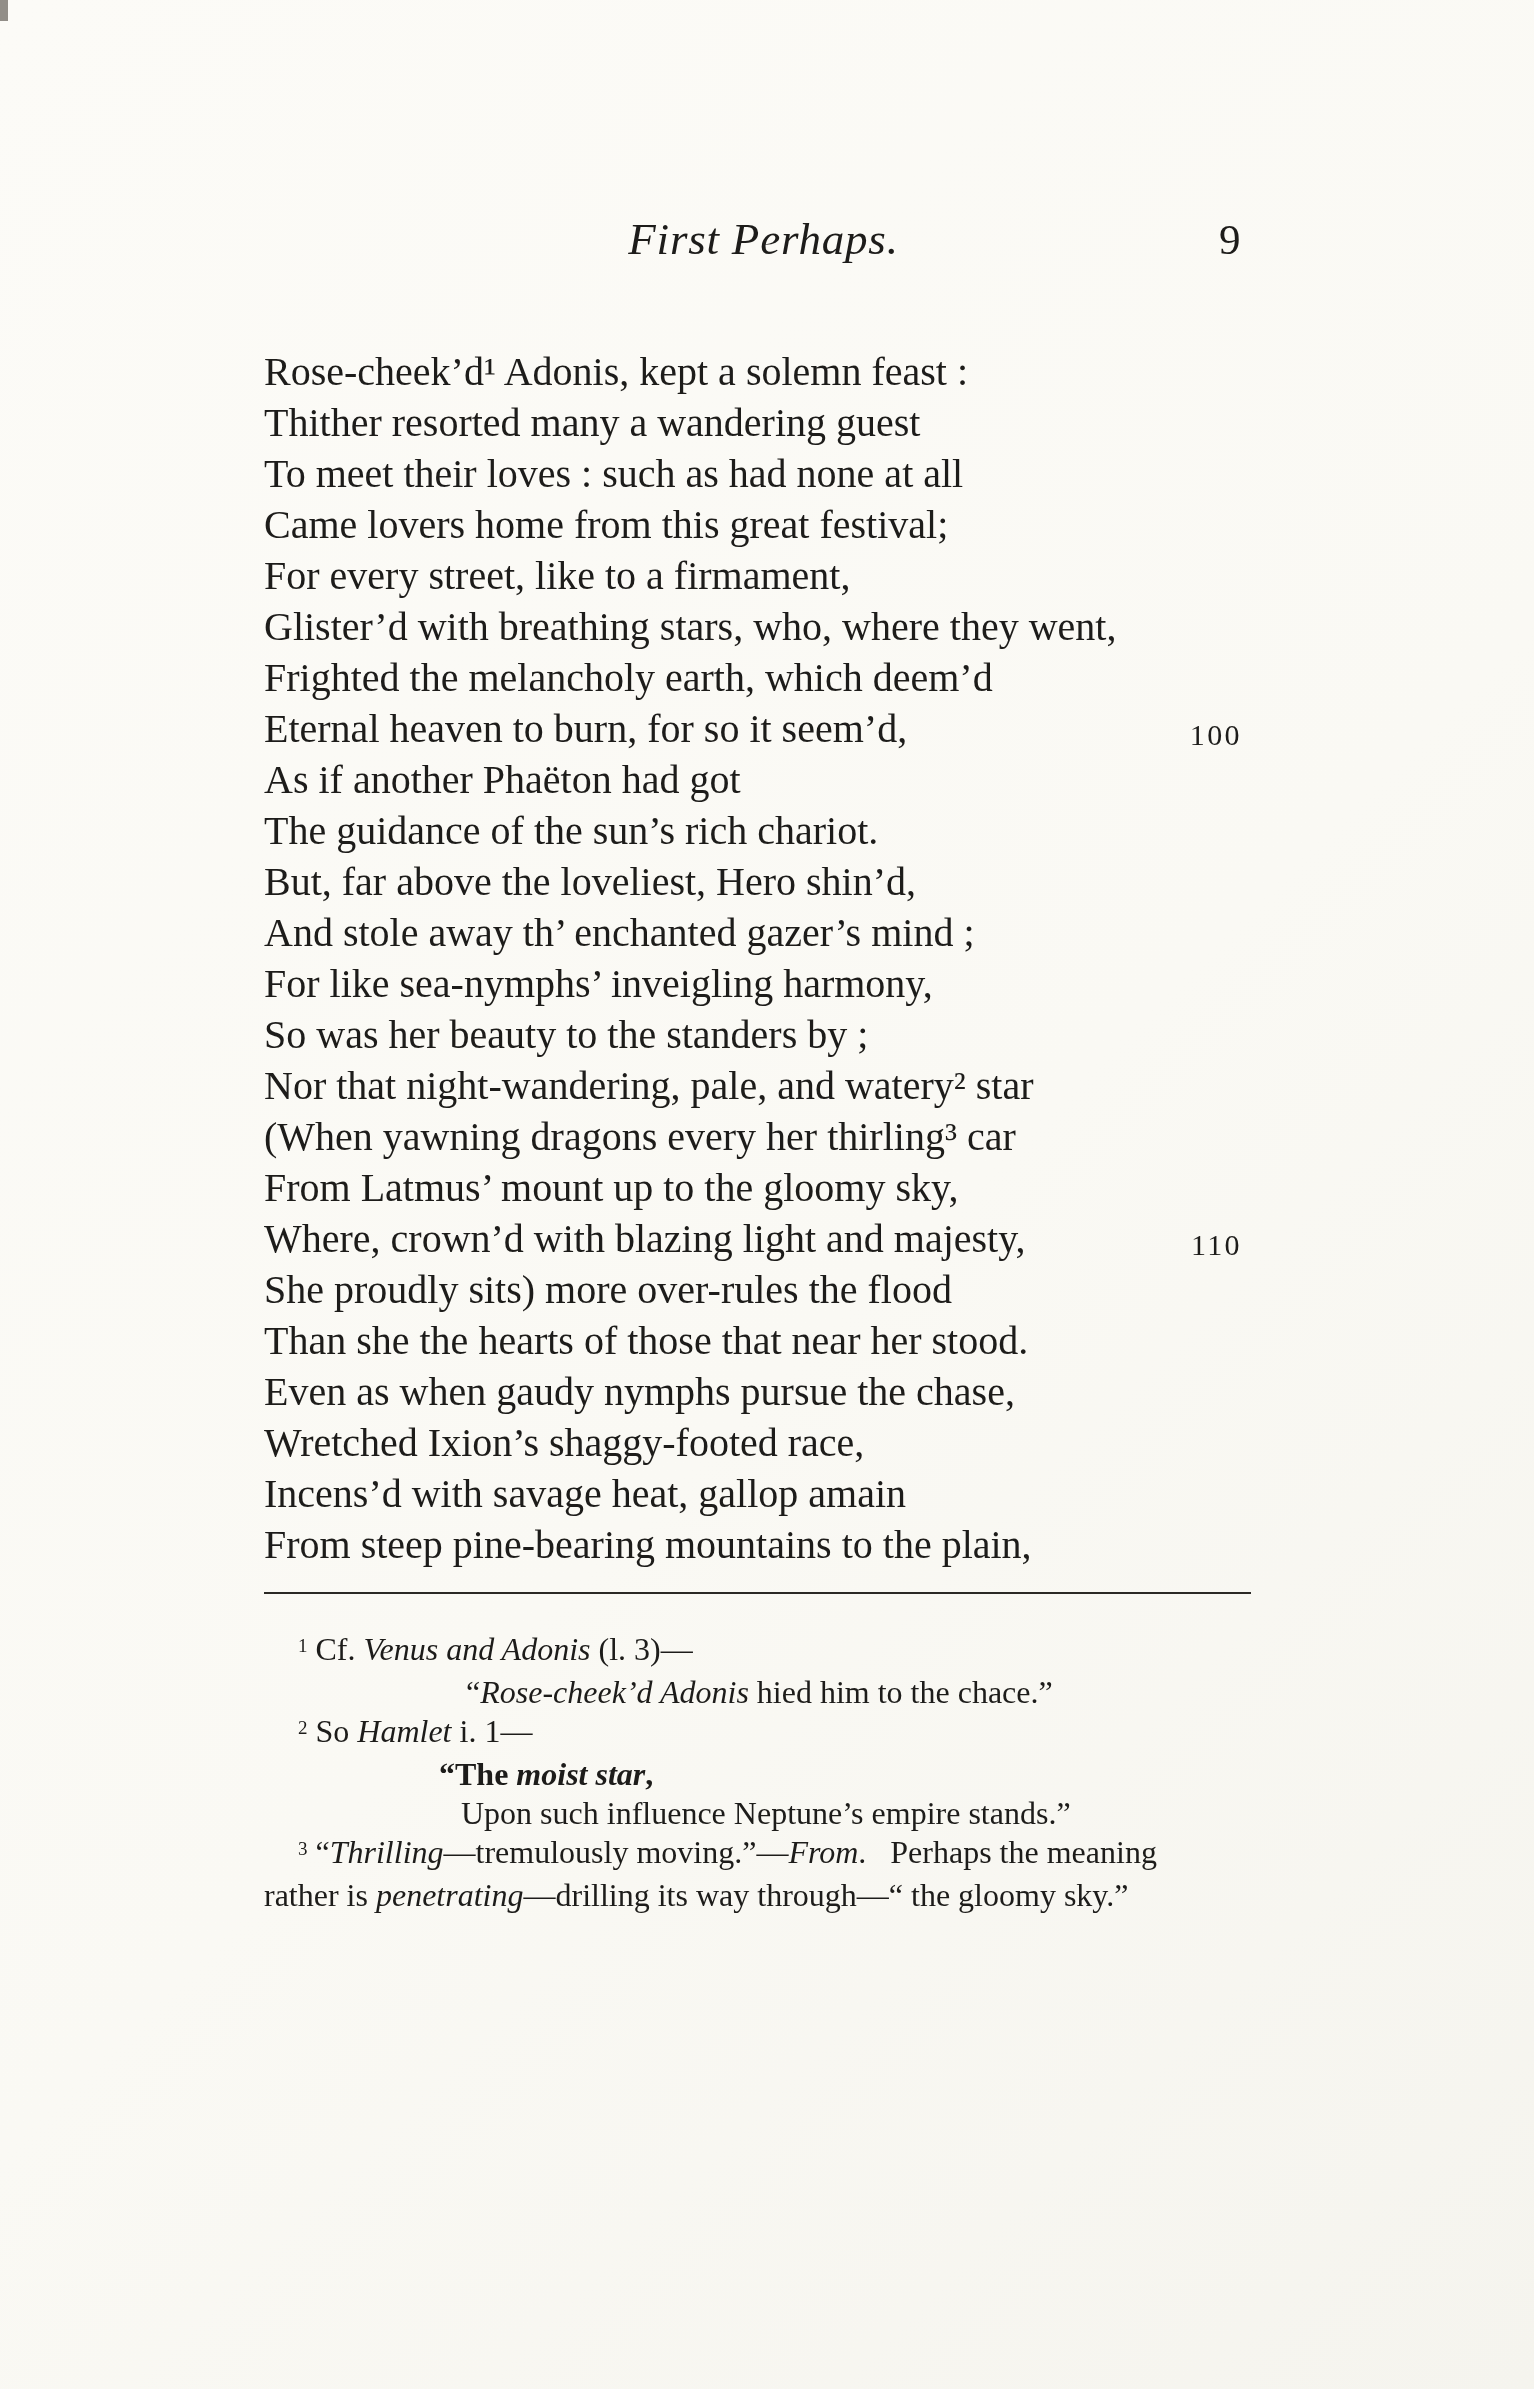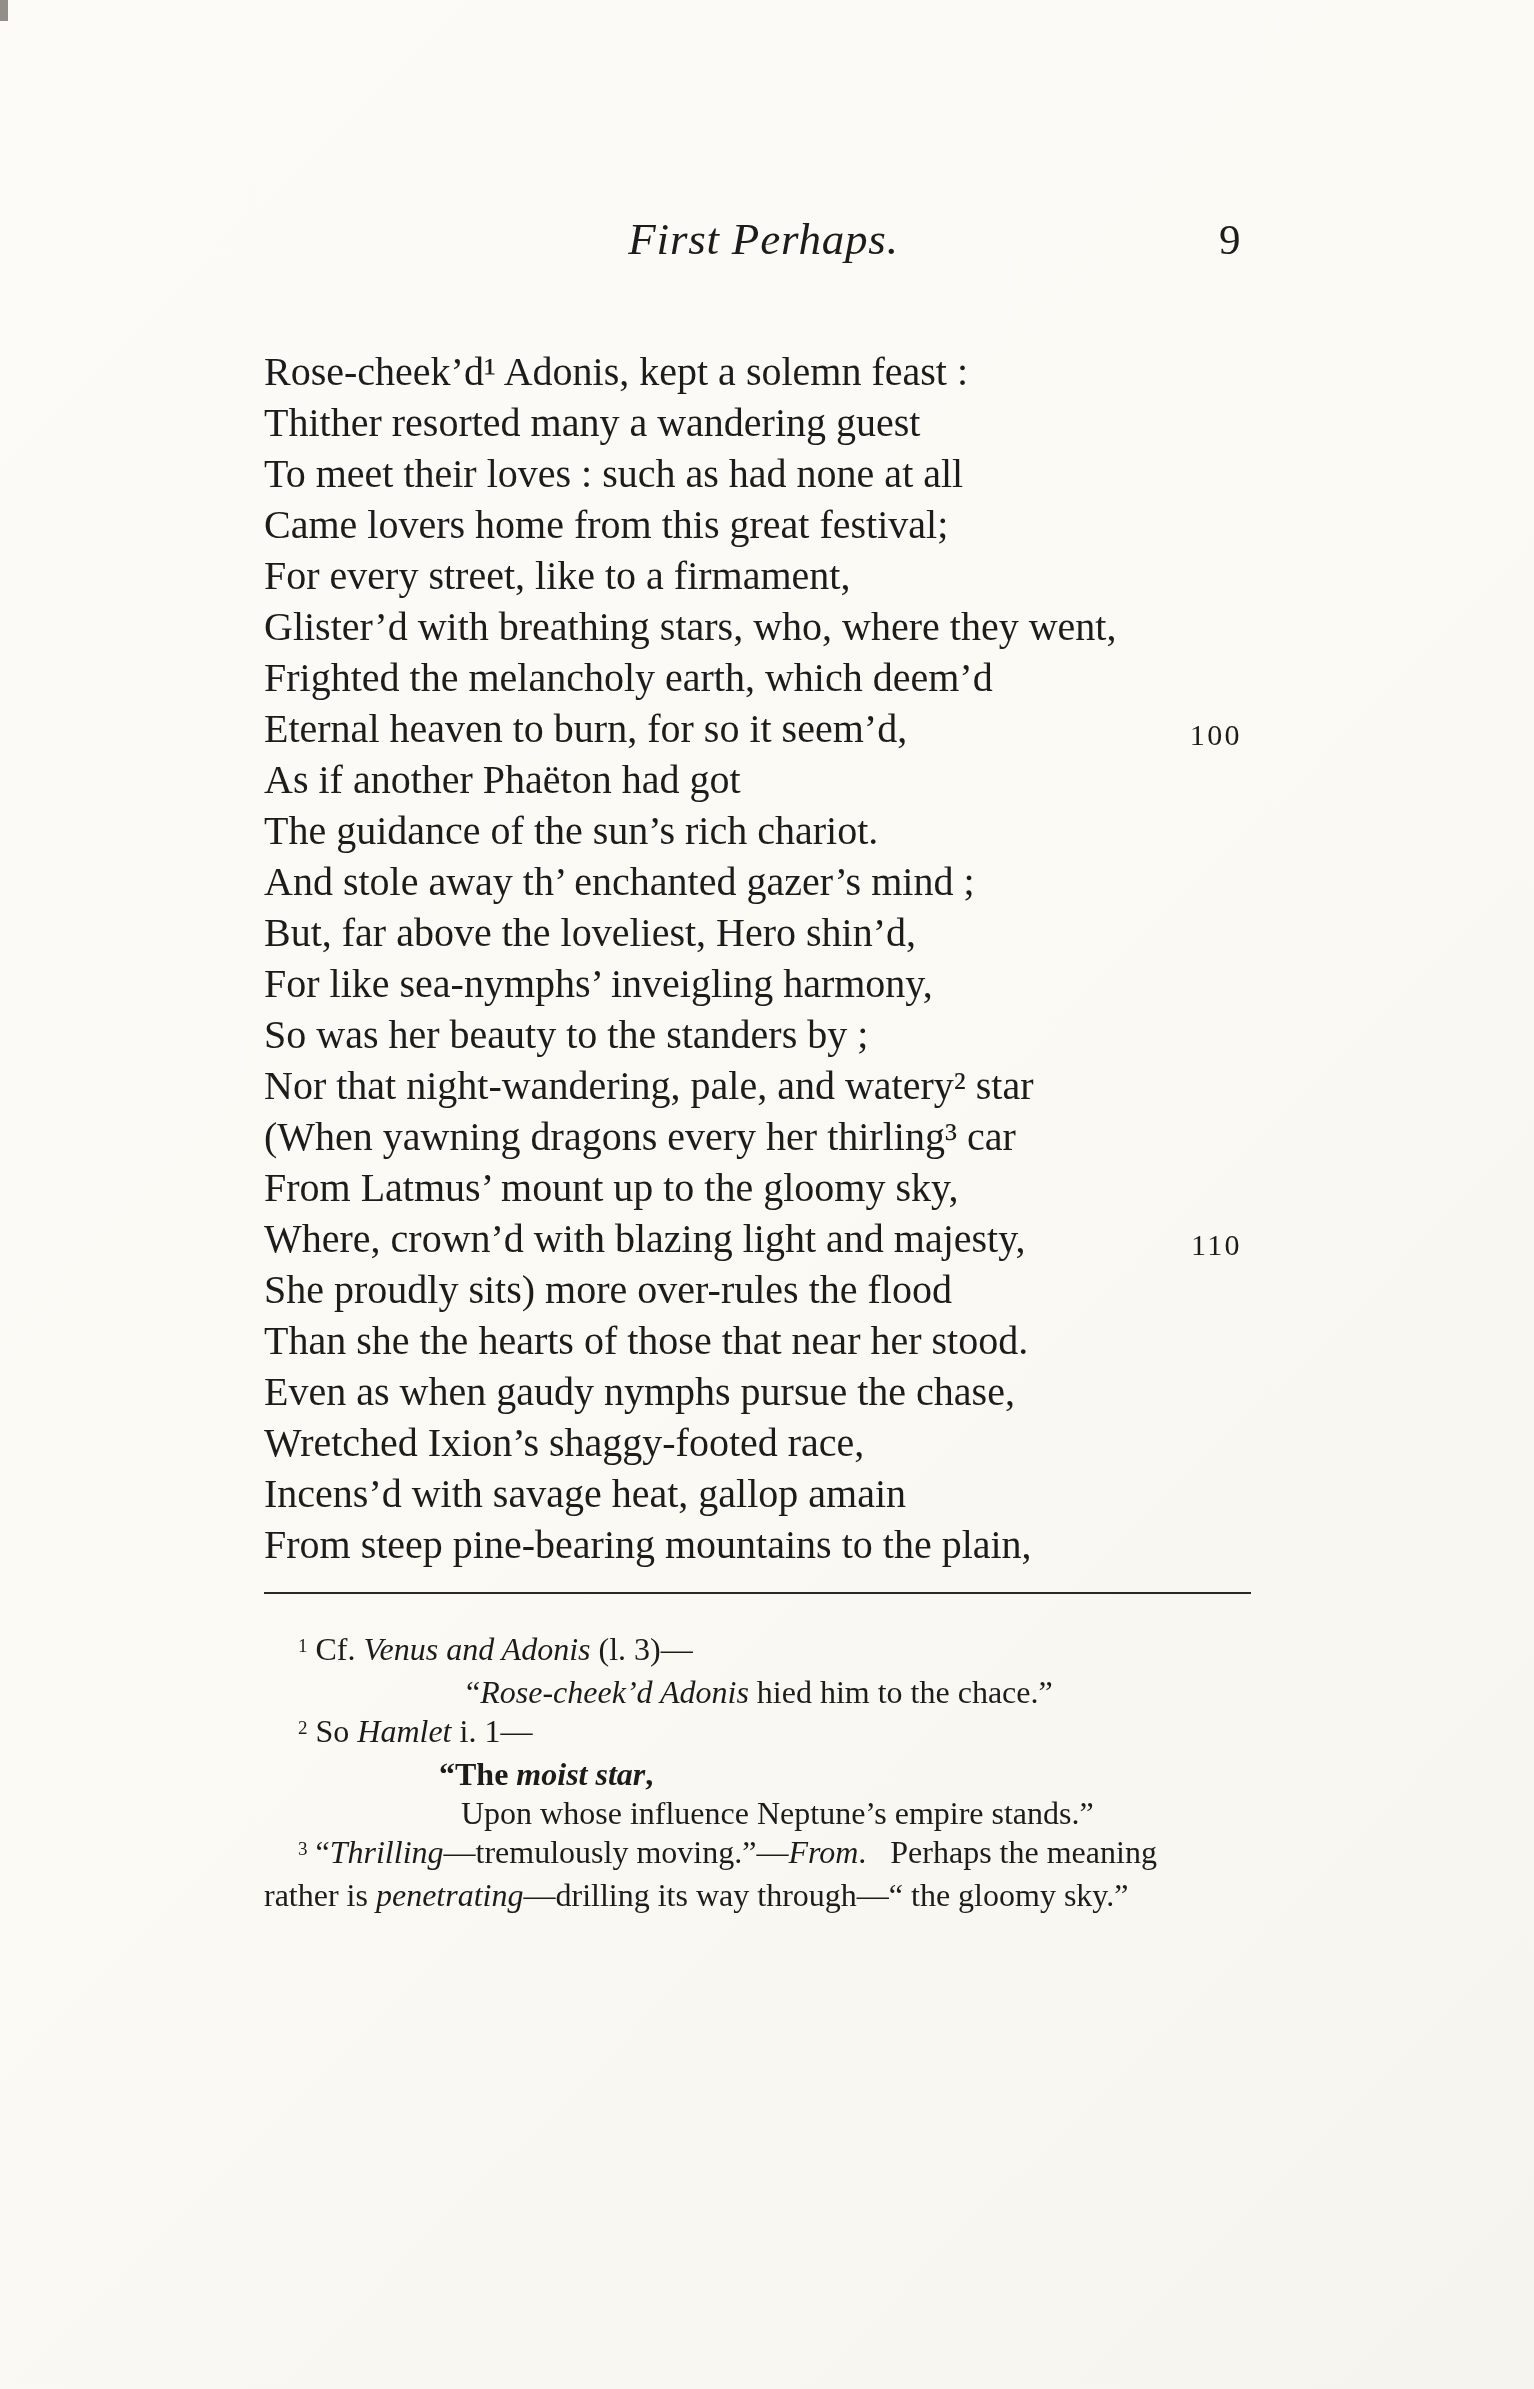--- a/index.html
+++ b/index.html
@@ -78,22 +78,22 @@
         <div class="poem-line"><span class="poem-text">Rose-cheek’d¹ Adonis, kept a solemn feast :</span></div>
         <div class="poem-line"><span class="poem-text">Thither resorted many a wandering guest</span></div>
         <div class="poem-line"><span class="poem-text">To meet their loves : such as had none at all</span></div>
         <div class="poem-line"><span class="poem-text">Came lovers home from this great festival;</span></div>
         <div class="poem-line"><span class="poem-text">For every street, like to a firmament,</span></div>
         <div class="poem-line"><span class="poem-text">Glister’d with breathing stars, who, where they went,</span></div>
         <div class="poem-line"><span class="poem-text">Frighted the melancholy earth, which deem’d</span></div>
         <div class="poem-line"><span class="poem-text">Eternal heaven to burn, for so it seem’d,</span><span class="poem-num">100</span></div>
         <div class="poem-line"><span class="poem-text">As if another Phaëton had got</span></div>
         <div class="poem-line"><span class="poem-text">The guidance of the sun’s rich chariot.</span></div>
+        <div class="poem-line"><span class="poem-text">But, far above the loveliest, Hero shin’d,</span></div>
         <div class="poem-line"><span class="poem-text">And stole away th’ enchanted gazer’s mind ;</span></div>
-        <div class="poem-line"><span class="poem-text">But, far above the loveliest, Hero shin’d,</span></div>
         <div class="poem-line"><span class="poem-text">For like sea-nymphs’ inveigling harmony,</span></div>
         <div class="poem-line"><span class="poem-text">So was her beauty to the standers by ;</span></div>
         <div class="poem-line"><span class="poem-text">Nor that night-wandering, pale, and watery² star</span></div>
         <div class="poem-line"><span class="poem-text">(When yawning dragons every her thirling³ car</span></div>
         <div class="poem-line"><span class="poem-text">From Latmus’ mount up to the gloomy sky,</span></div>
         <div class="poem-line"><span class="poem-text">Where, crown’d with blazing light and majesty,</span><span class="poem-num">110</span></div>
         <div class="poem-line"><span class="poem-text">She proudly sits) more over-rules the flood</span></div>
         <div class="poem-line"><span class="poem-text">Than she the hearts of those that near her stood.</span></div>
         <div class="poem-line"><span class="poem-text">Even as when gaudy nymphs pursue the chase,</span></div>
         <div class="poem-line"><span class="poem-text">Wretched Ixion’s shaggy-footed race,</span></div>
@@ -102,21 +102,21 @@
       </div>
     <div class="rule"></div>
     <div class="footnotes">
         <div class="footnote">
           <div class="fn-line ind-first"><span class="sup">1</span><span> Cf. </span><span class="it">Venus and Adonis</span><span> (l. 3)—</span></div>
           <div class="fn-line ind-q1"><span>“</span><span class="it">Rose-cheek’d Adonis</span><span> hied him to the chace.”</span></div>
         </div>
         <div class="footnote">
           <div class="fn-line ind-first"><span class="sup">2</span><span> So </span><span class="it">Hamlet</span><span> i. 1—</span></div>
           <div class="fn-line ind-q2"><span>“The </span><span class="it">moist star</span><span>,</span></div>
-          <div class="fn-line ind-q3"><span>Upon whose influence Neptune’s empire stands.”</span></div>
+          <div class="fn-line ind-q3"><span>Upon such influence Neptune’s empire stands.”</span></div>
         </div>
         <div class="footnote">
           <div class="fn-line ind-first"><span class="sup">3</span><span> “</span><span class="it">Thrilling</span><span>—tremulously moving.”—</span><span class="it">From</span><span>.  Perhaps the meaning</span></div>
           <div class="fn-line ind-none"><span>rather is </span><span class="it">penetrating</span><span>—drilling its way through—“ the gloomy sky.”</span></div>
         </div>
       </div>
   </div>
 </div>
 
 

